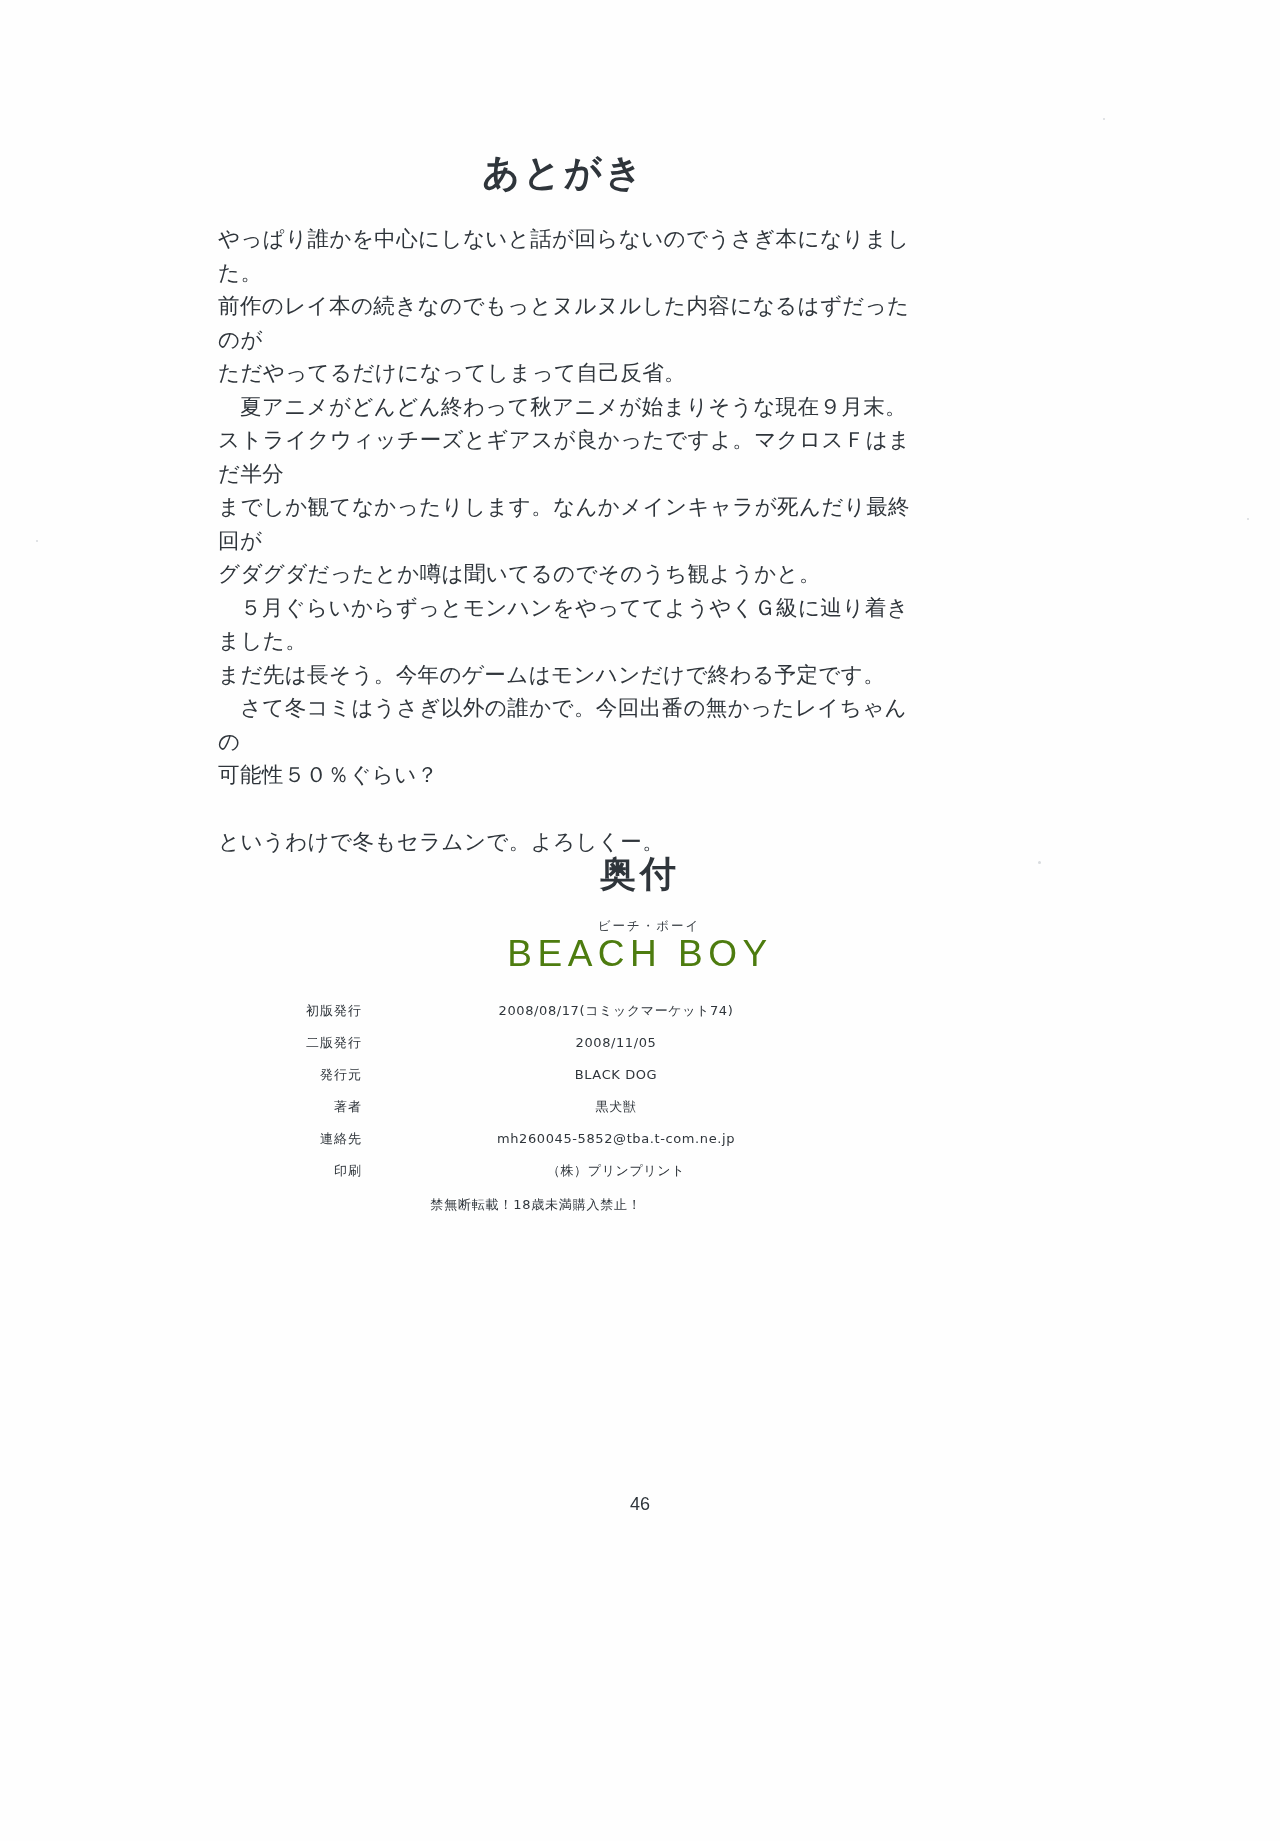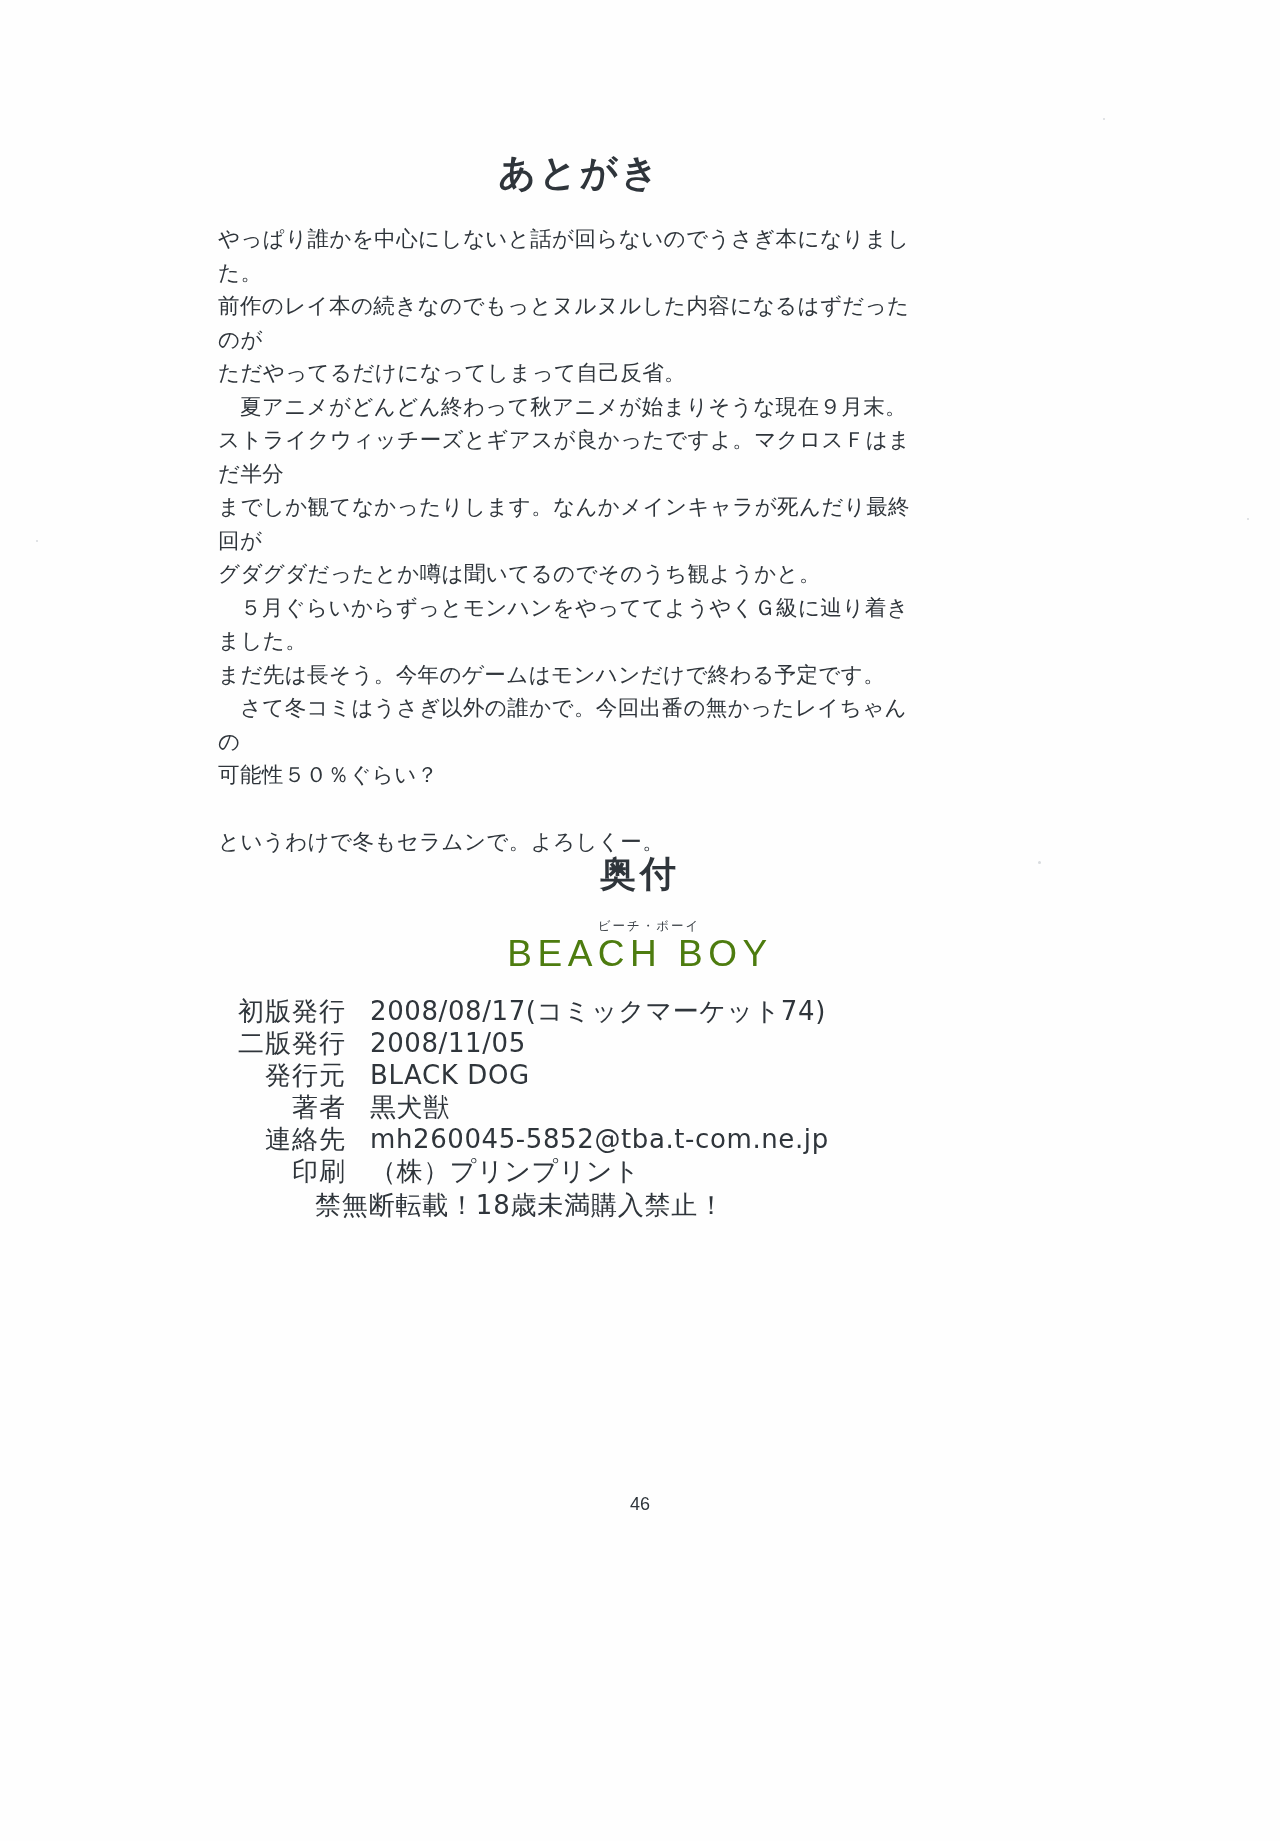--- a/index.html
+++ b/index.html
@@ -19,21 +19,21 @@
   .page {
     position: absolute;
     inset: 0;
     background: #fefefe;
   }
 
   
   .afterword-title {
     position: absolute;
     top: 148px;
-    left: 16px;
+    left: 0;
     width: 1128px;
     text-align: center;
     font-size: 37px;
     font-weight: bold;
     letter-spacing: 3px;
     color: #2f353b;
   }
 
   .afterword-body {
     position: absolute;
@@ -84,42 +84,42 @@
     font-size: 37px;
     letter-spacing: 5.5px;
     color: #4d7c0f;
     font-family: "Liberation Sans", sans-serif;
     display: inline-block;
   }
 
   .colophon-table {
     position: absolute;
     top: 996px;
-    left: 0;
+    left: 16px;
     width: 1040px;
-    font-size: 26px;
+    font-size: 13px;
     line-height: 30px;
     color: #2f353b;
   }
   .colophon-row {
     display: flex;
     justify-content: center;
     align-items: baseline;
     margin-bottom: 2px;
   }
   .colophon-label {
     width: 160px;
     text-align: right;
     padding-right: 24px;
     box-sizing: border-box;
     letter-spacing: 1px;
   }
   .colophon-value {
     width: 460px;
-    text-align: left;
+    text-align: center;
     letter-spacing: 0.6px;
   }
   .colophon-notice {
     text-align: center;
     margin-top: 4px;
     letter-spacing: 0.8px;
   }
 
   .page-number {
     position: absolute;

